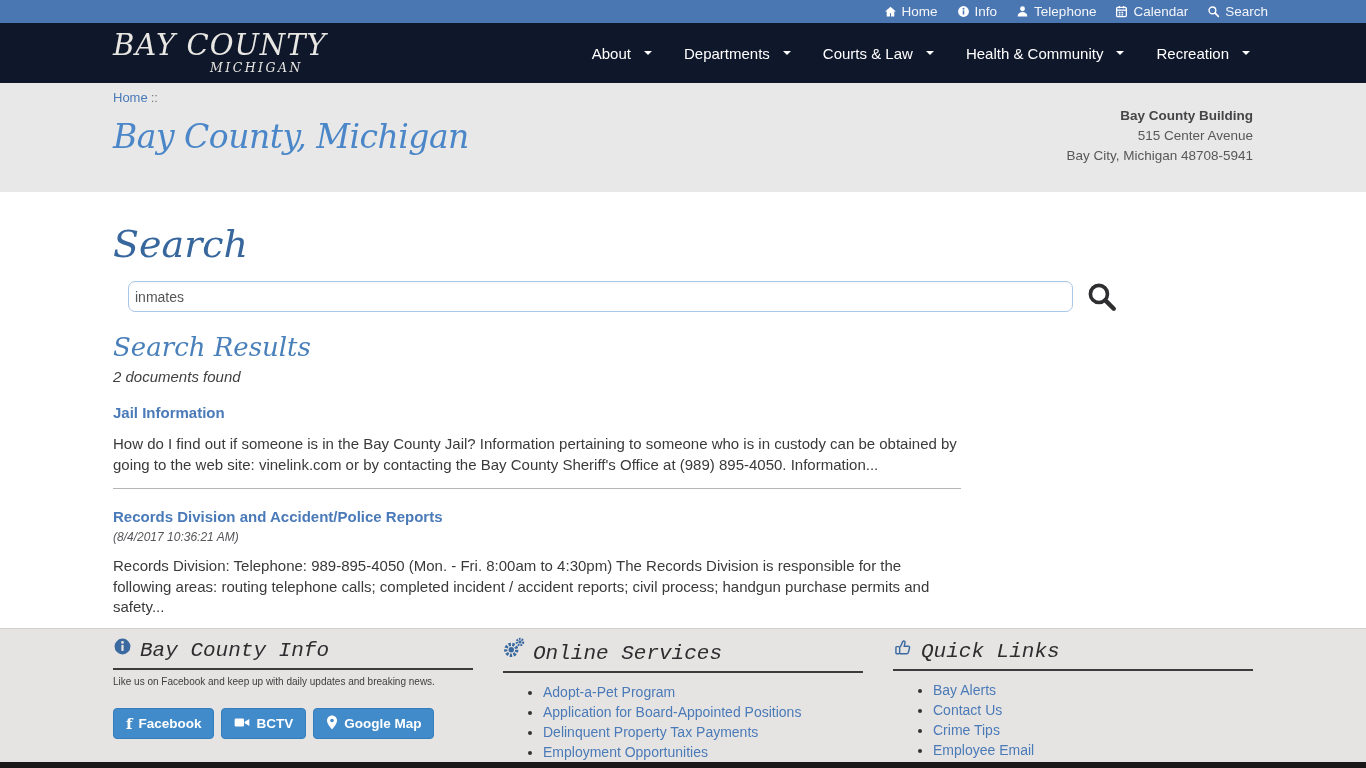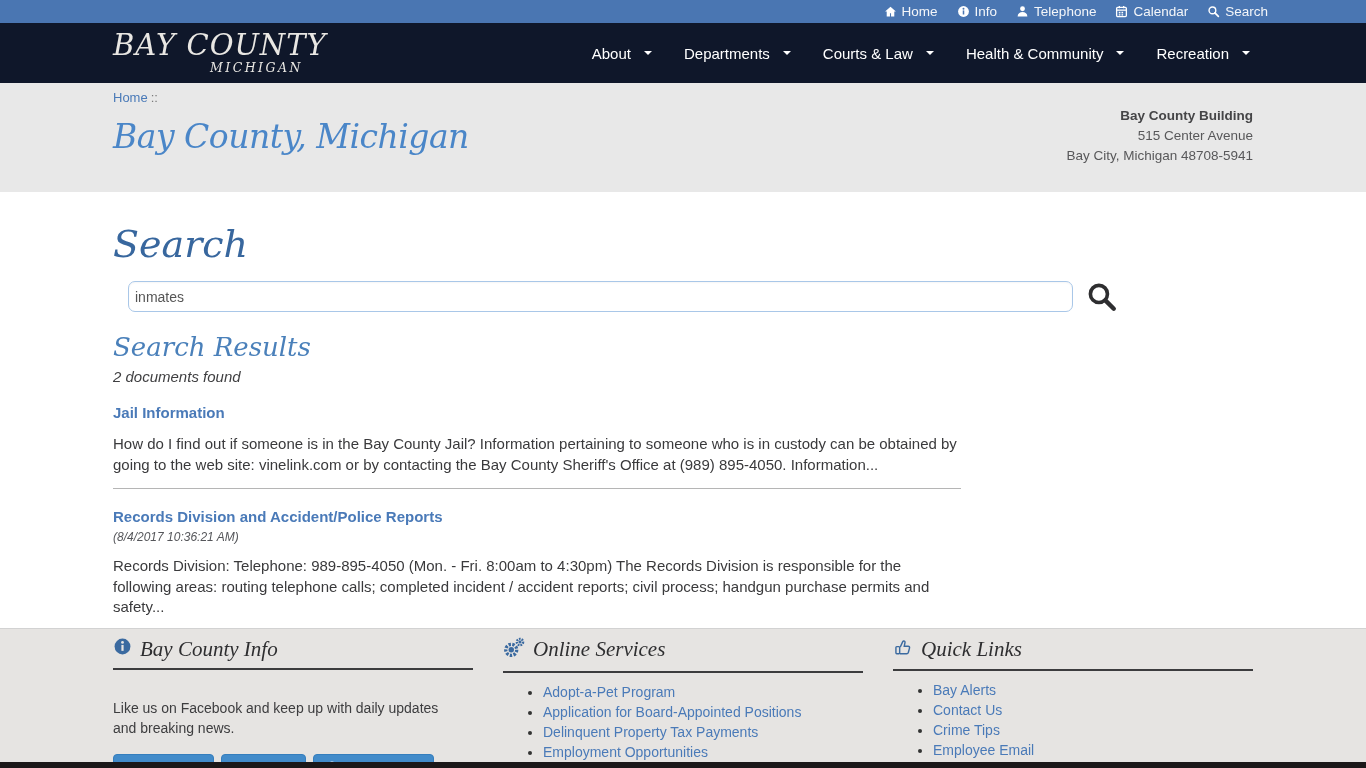--- a/index.html
+++ b/index.html
@@ -55,25 +55,25 @@
   .result { margin-top:19px; border-bottom:1px solid #b5b5b5; padding-bottom:13px; }
   .result .title { color:#4a7ab8; font-size:15px; font-weight:bold; text-decoration:none; cursor:pointer; }
   .result .date { font-style:italic; font-size:12px; color:#55565a; margin-top:4px; }
   .result .snippet { font-size:15px; color:#3a3a3c; line-height:20.5px; margin-top:12px; }
 
   
   .footer { position:absolute; left:0; top:628px; width:1366px; height:140px;
             background:#e6e4e2; border-top:1px solid #d2d2d2; }
   .footer .container { display:flex; gap:30px; padding-top:8px; }
   .fcol { width:360px; }
-  .fhead { display:flex; align-items:flex-start; gap:8px; font-family:Liberation Serif, serif;
+  .fhead { display:flex; align-items:flex-end; gap:8px; font-family:Liberation Mono, monospace;
            font-style:italic; font-size:21px; color:#2e2e30; padding-bottom:6px;
            border-bottom:2px solid #3c3c3e; }
   .fhead svg { flex:none; }
-  .ftext { margin-top:28px; font-size:14px; color:#3d3d3f; line-height:20px; width:345px; }
+  .ftext { margin-top:2px; font-size:10px; color:#3d3d3f; line-height:20px; width:345px; }
   .fbtns { display:flex; gap:7px; margin-top:16px; }
   .fbtn { display:flex; align-items:center; gap:6px; background:#428bca; border:1px solid #357ebd;
           border-radius:4px; color:#fff; font-size:13.5px; font-weight:bold;
           padding:0 12px; height:31px; cursor:pointer; font-family:"Liberation Sans", sans-serif; }
   .fbtn .fb-f { font-family:"DejaVu Serif", serif; font-weight:bold; font-size:15px; }
   .flist { margin-top:12px; padding-left:40px; }
   .flist li { font-size:14px; color:#333; margin-bottom:6px; line-height:14px; }
   .flist a { color:#4a7ab8; text-decoration:none; cursor:pointer; }
 
   .bottom-bar { position:absolute; left:0; bottom:0; width:1366px; height:6px;

